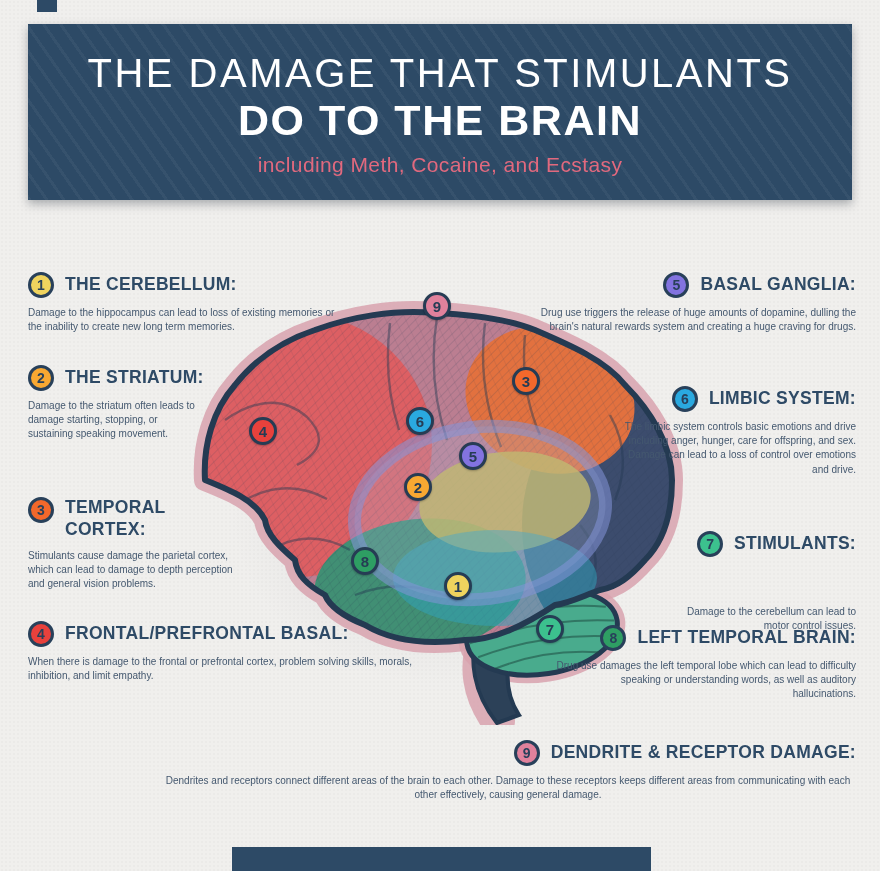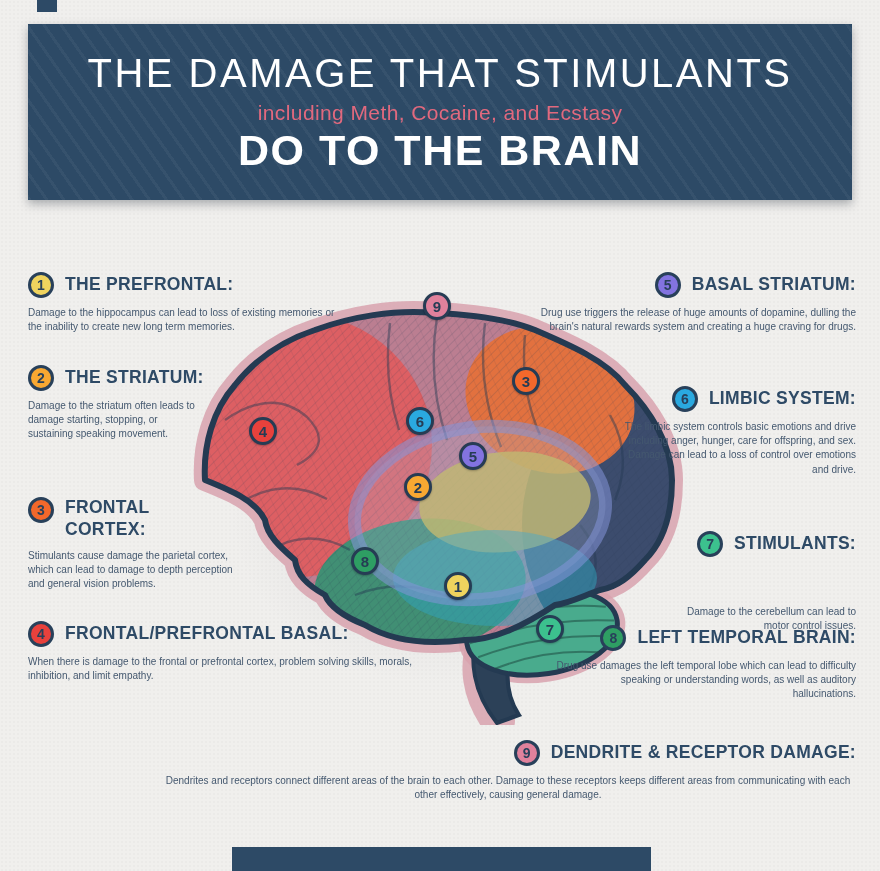--- a/index.html
+++ b/index.html
@@ -76,22 +76,22 @@
 </style>
 </head>
 <body>
 
 <div id="canvas">
 
   <div id="top-sliver" class="sliver" style="background: rgb(45, 74, 102);"></div>
 
   <div id="header" style="background-color: rgb(45, 74, 102);">
     <div id="header-line1">THE DAMAGE THAT STIMULANTS</div>
+    <div id="header-line2">DO TO THE BRAIN</div>
     <div id="header-sub" style="color: rgb(225, 105, 126);">including Meth, Cocaine, and Ecstasy</div>
-    <div id="header-line2">DO TO THE BRAIN</div>
   </div>
 
   <div id="brain-shadow"></div>
 
   <svg id="brain-wrap" viewBox="0 0 500 430">
     <defs>
       <pattern id="hatch1" width="6" height="6" patternUnits="userSpaceOnUse" patternTransform="rotate(45)">
         <line x1="0" y1="0" x2="0" y2="6" stroke="#243a52" stroke-width="1.5" opacity="0.20"></line>
       </pattern>
       <pattern id="hatch2" width="9" height="9" patternUnits="userSpaceOnUse" patternTransform="rotate(-25)">
@@ -141,53 +141,53 @@
   <div id="bm5" class="bmarker" style="background: rgb(130, 115, 224);">5</div>
   <div id="bm4" class="bmarker" style="background: rgb(232, 65, 60);">4</div>
   <div id="bm2" class="bmarker" style="background: rgb(248, 168, 50);">2</div>
   <div id="bm8" class="bmarker" style="background: rgb(46, 158, 99);">8</div>
   <div id="bm1" class="bmarker" style="background: rgb(239, 211, 94);">1</div>
   <div id="bm7" class="bmarker" style="background: rgb(60, 193, 142);">7</div>
 
   <div id="item1" class="item">
     <div class="item-row">
       <div class="badge" style="background: rgb(239, 211, 94);">1</div>
-      <div class="item-title">THE PREFRONTAL:</div>
+      <div class="item-title">THE CEREBELLUM:</div>
     </div>
     <div class="item-body">Damage to the hippocampus can lead to loss of existing memories or the inability to create new long term memories.</div>
   </div>
 
   <div id="item2" class="item">
     <div class="item-row">
       <div class="badge" style="background: rgb(248, 168, 50);">2</div>
       <div class="item-title">THE STRIATUM:</div>
     </div>
     <div class="item-body">Damage to the striatum often leads to damage starting, stopping, or sustaining speaking movement.</div>
   </div>
 
   <div id="item3" class="item">
     <div class="item-row top-align">
       <div class="badge" style="background: rgb(243, 104, 43);">3</div>
-      <div class="item-title">FRONTAL CORTEX:</div>
+      <div class="item-title">TEMPORAL CORTEX:</div>
     </div>
     <div class="item-body">Stimulants cause damage the parietal cortex, which can lead to damage to depth perception and general vision problems.</div>
   </div>
 
   <div id="item4" class="item">
     <div class="item-row">
       <div class="badge" style="background: rgb(232, 65, 60);">4</div>
       <div class="item-title">FRONTAL/PREFRONTAL BASAL:</div>
     </div>
     <div class="item-body">When there is damage to the frontal or prefrontal cortex, problem solving skills, morals, inhibition, and limit empathy.</div>
   </div>
 
   <div id="item5" class="item right-col">
     <div class="item-row">
       <div class="badge" style="background: rgb(130, 115, 224);">5</div>
-      <div class="item-title">BASAL STRIATUM:</div>
+      <div class="item-title">BASAL GANGLIA:</div>
     </div>
     <div class="item-body">Drug use triggers the release of huge amounts of dopamine, dulling the brain's natural rewards system and creating a huge craving for drugs.</div>
   </div>
 
   <div id="item6" class="item right-col">
     <div class="item-row">
       <div class="badge" style="background: rgb(42, 169, 224);">6</div>
       <div class="item-title">LIMBIC SYSTEM:</div>
     </div>
     <div class="item-body">The limbic system controls basic emotions and drive including anger, hunger, care for offspring, and sex. Damage can lead to a loss of control over emotions and drive.</div>

